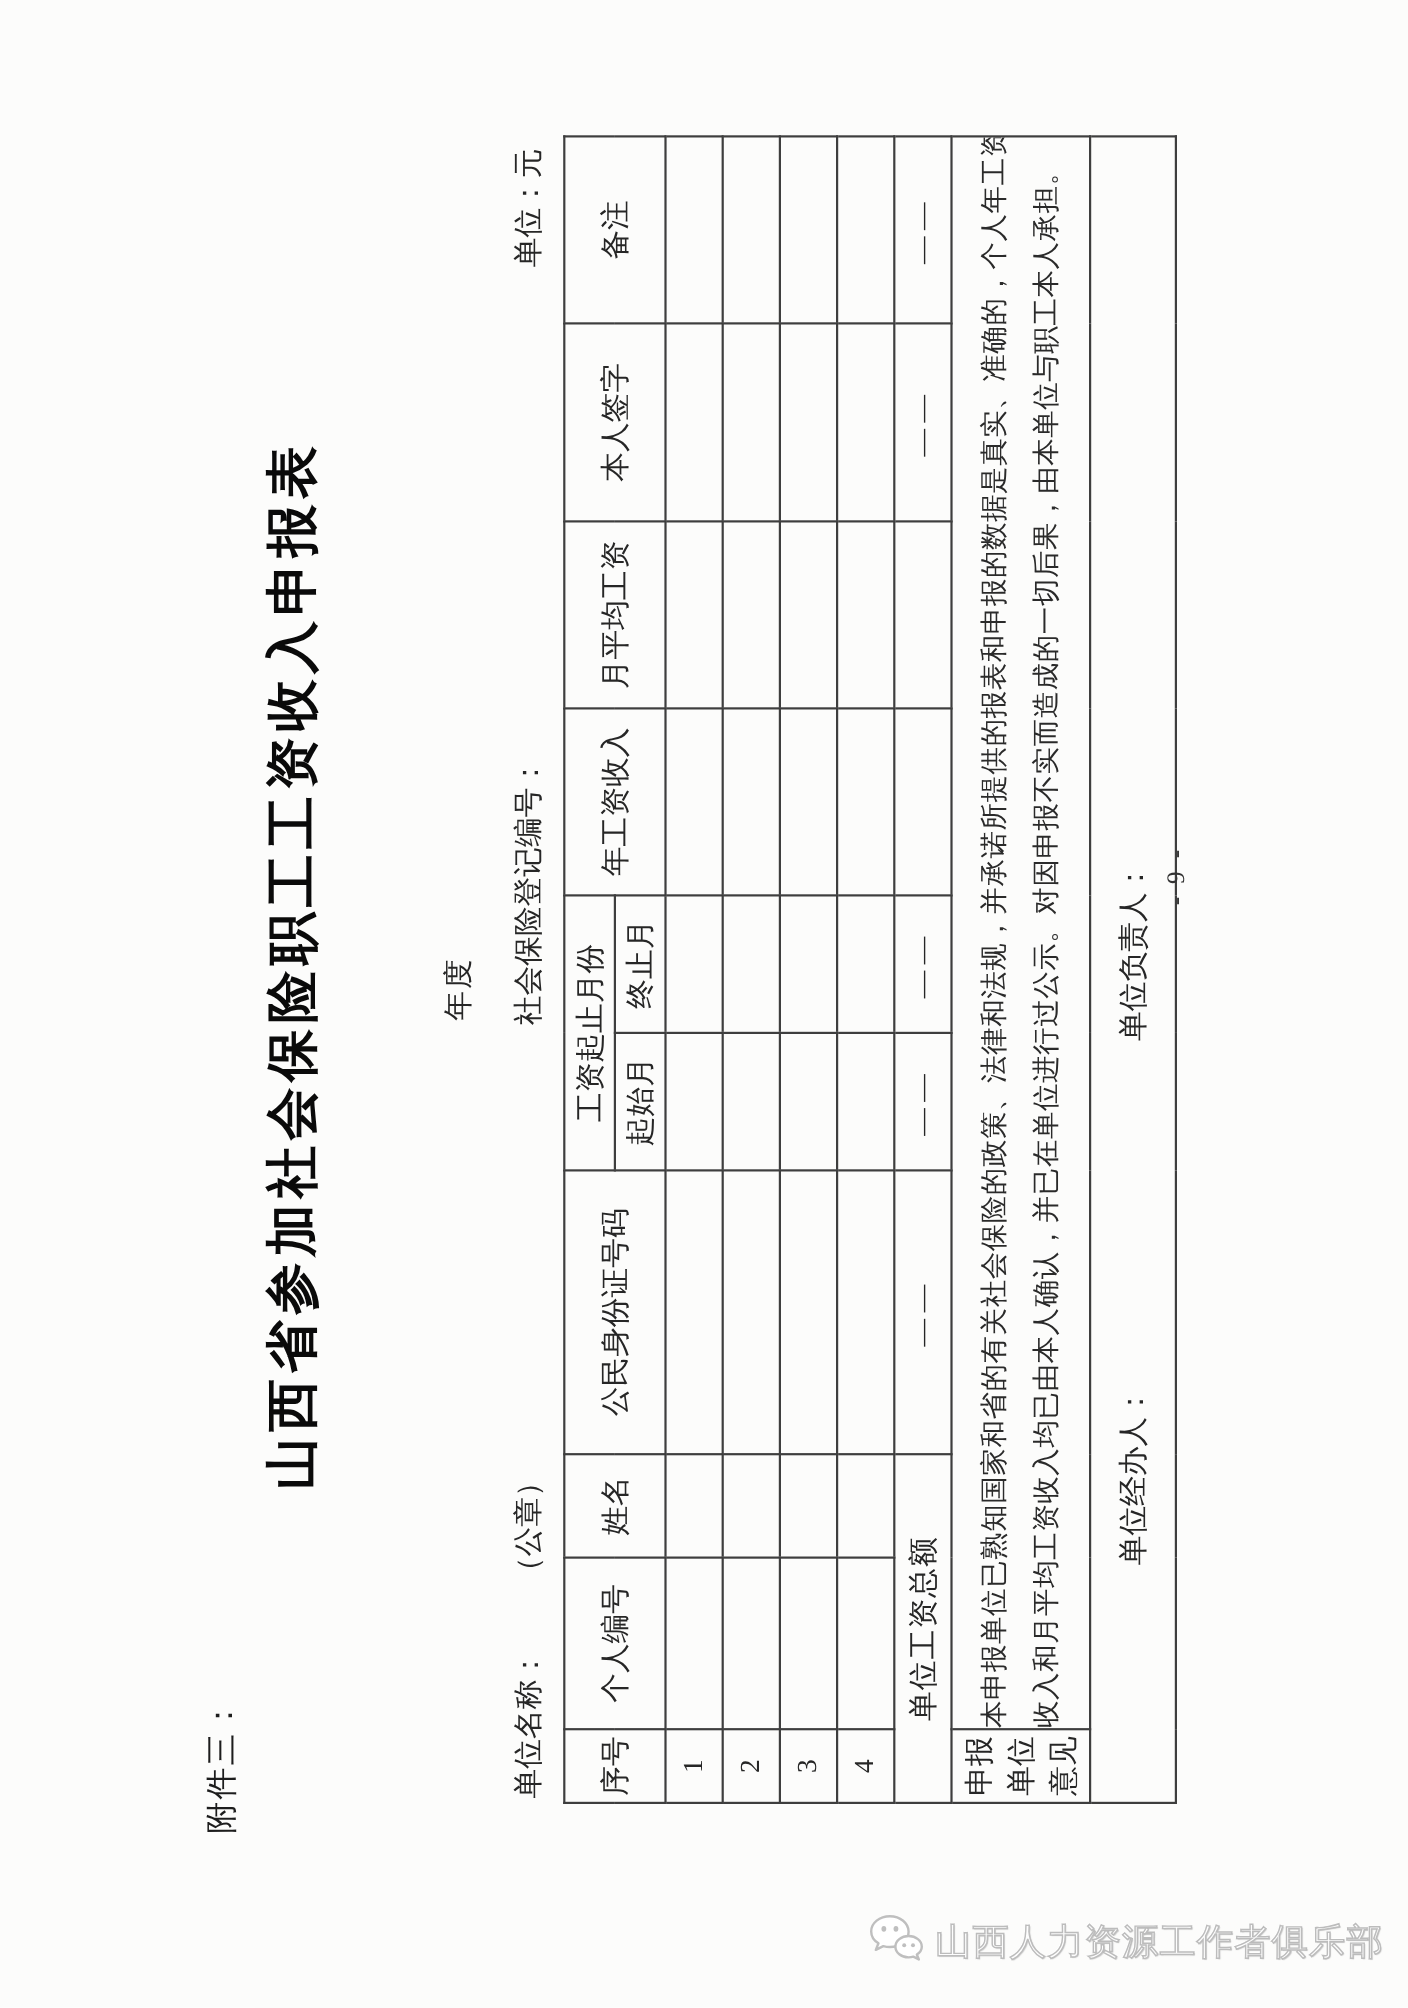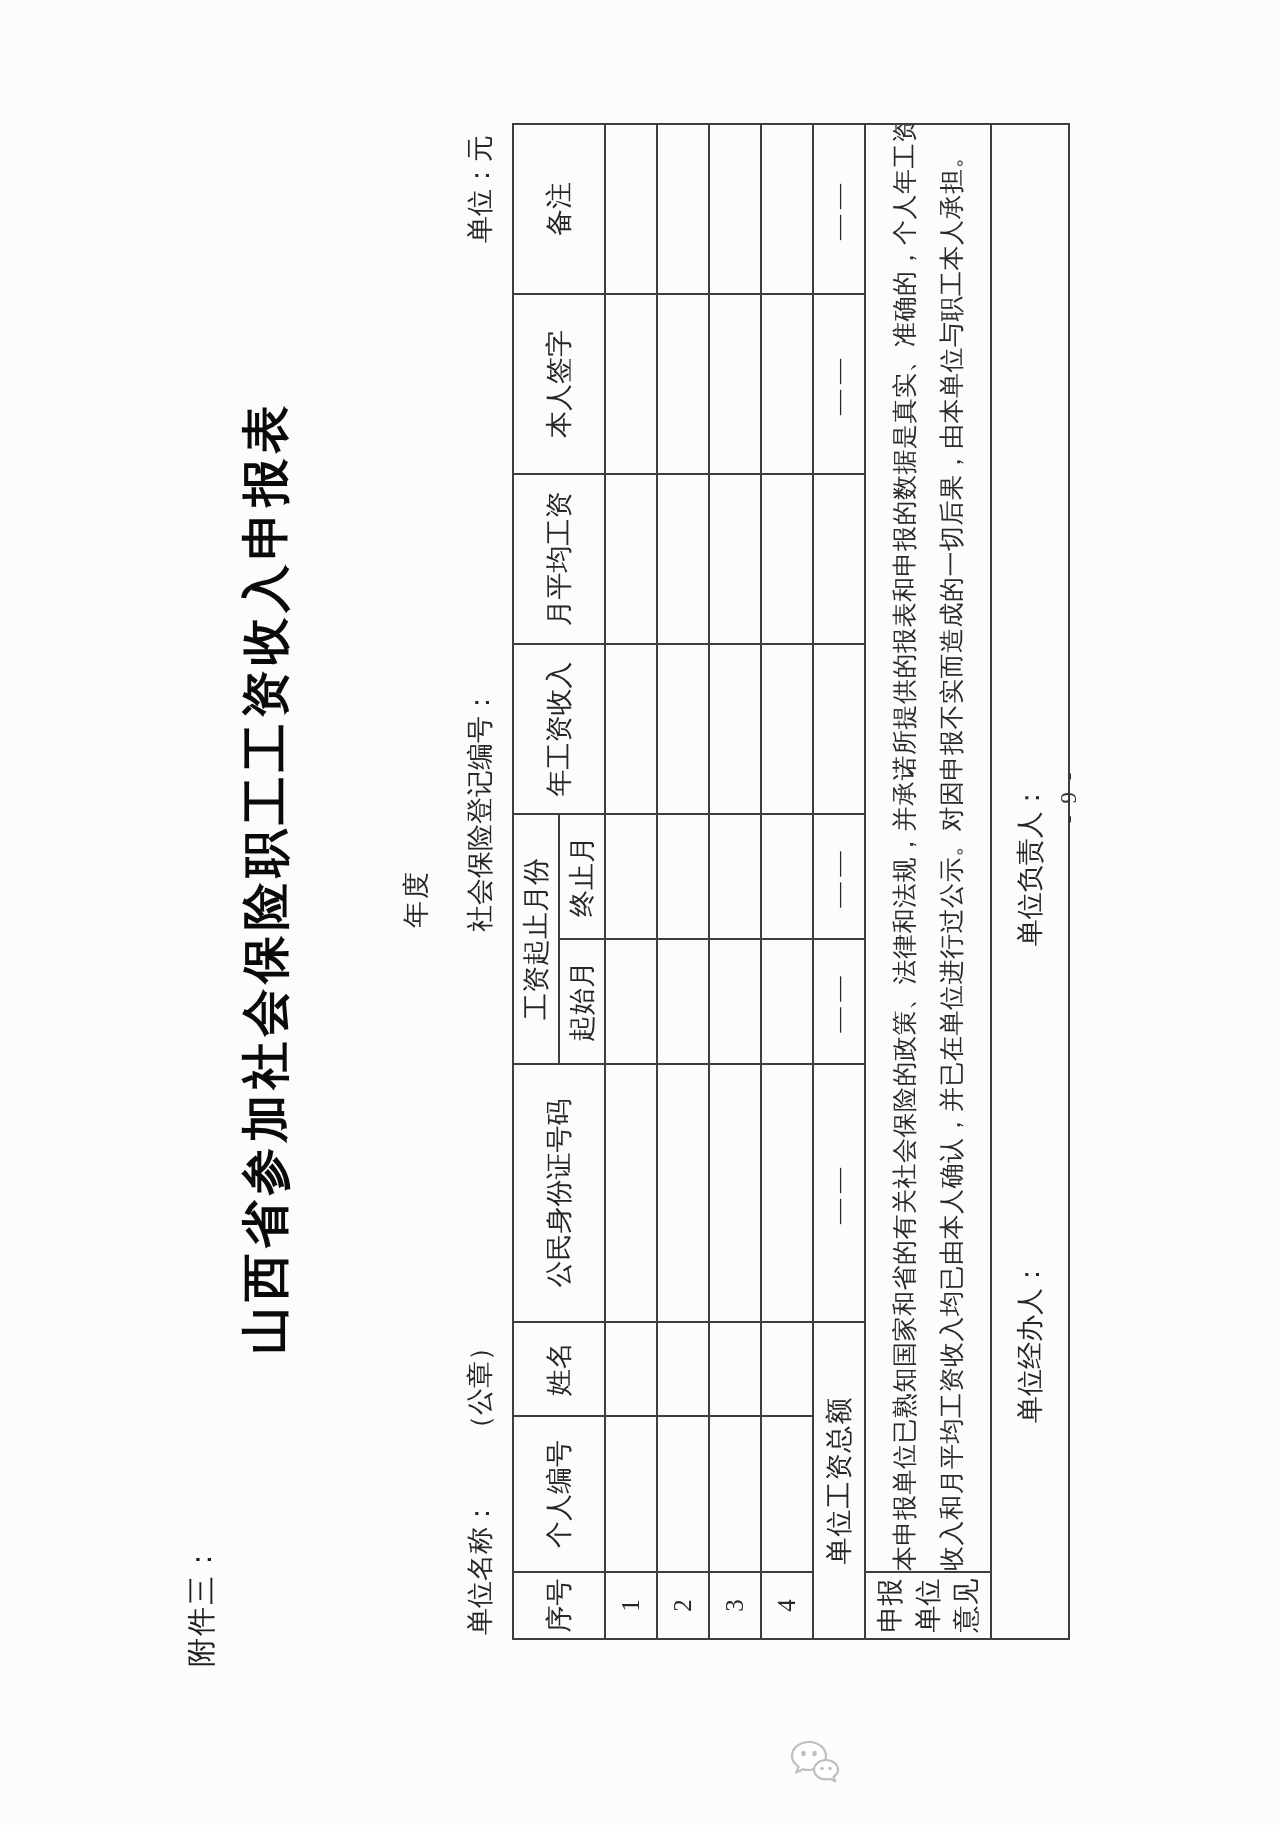--- a/index.html
+++ b/index.html
@@ -209,15 +209,16 @@
           <path d="M40 25c-6.6 0-12 4.3-12 9.7 0 5.4 5.4 9.7 12 9.7 1.5 0 3-.2 4.3-.6l5 2.5-1.8-4.5c2.7-1.8 4.5-4.3 4.5-7.1 0-5.4-5.4-9.7-12-9.7z"></path>
         </g>
         <g fill="#bfbfbf">
           <ellipse cx="17.5" cy="18.5" rx="2.2" ry="2.7"></ellipse>
           <ellipse cx="28.5" cy="18.5" rx="2.2" ry="2.7"></ellipse>
           <circle cx="36" cy="33.5" r="1.8"></circle>
           <circle cx="44" cy="33.5" r="1.8"></circle>
         </g>
       </svg>
     </span>
+    <span class="wm-text">山西人力资源工作者俱乐部</span>
   </div>
 
 </div>
 
 </body></html>

